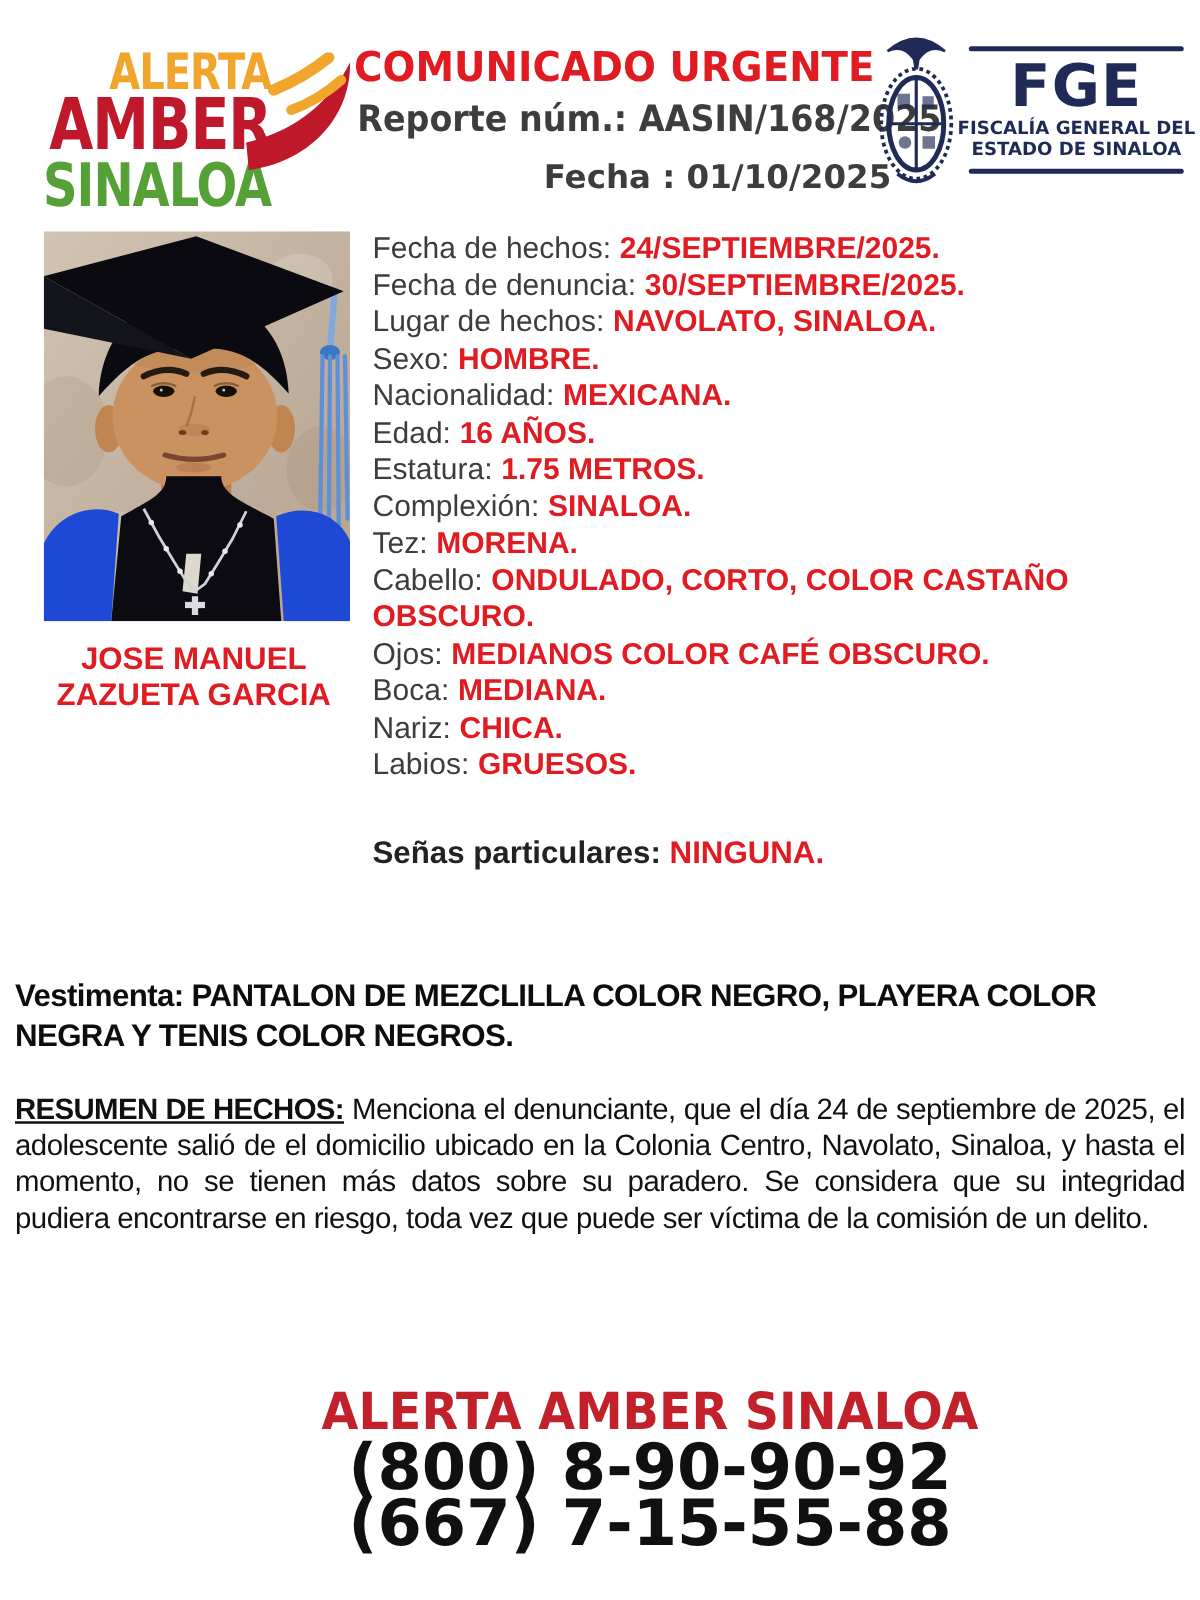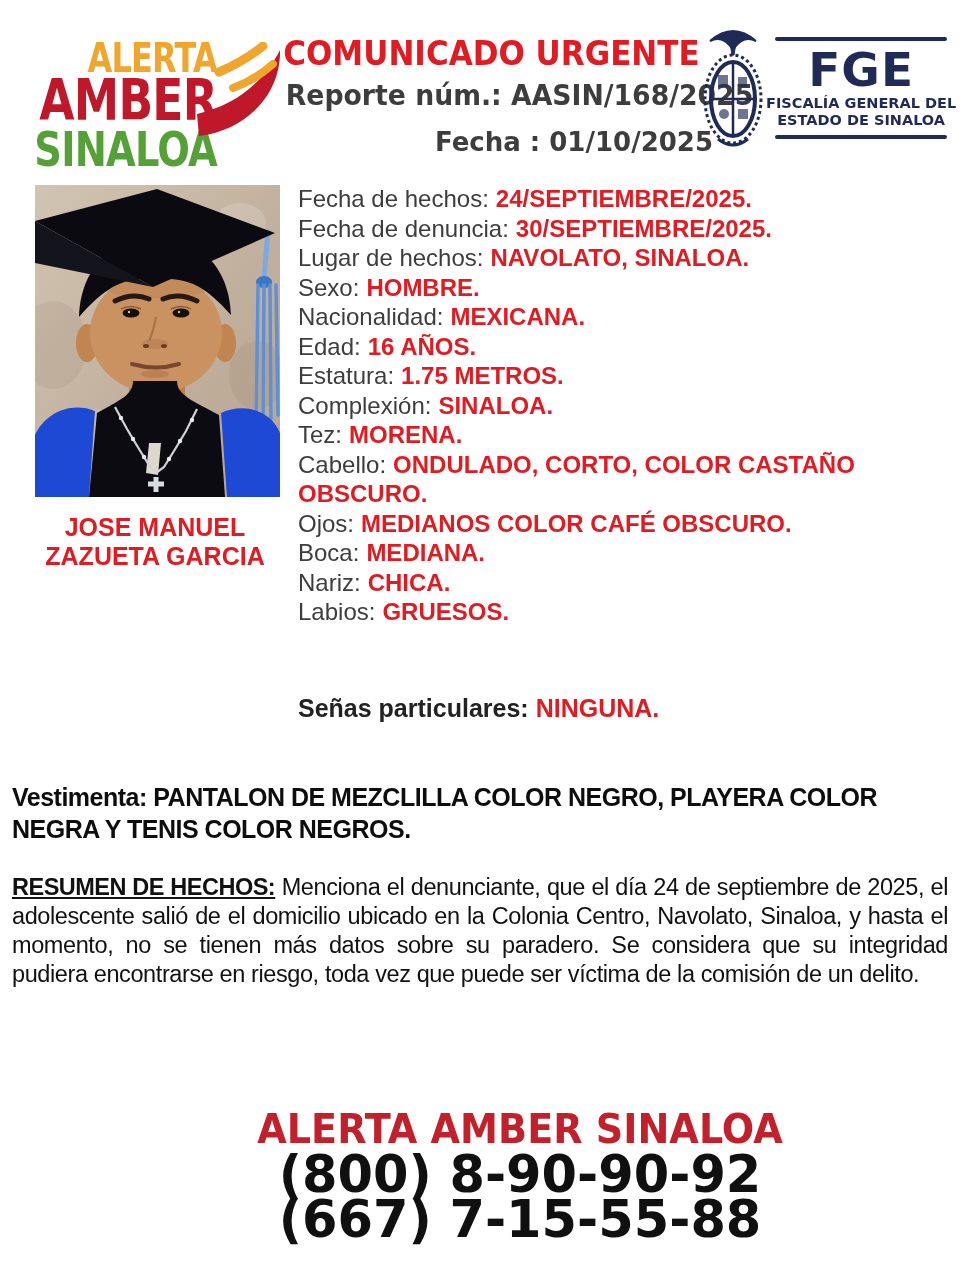--- a/index.html
+++ b/index.html
@@ -39,21 +39,21 @@
   
   .photo{position:absolute;left:35px;top:185px;width:245px;height:312px;}
   .person-name{position:absolute;left:30px;top:513px;width:250px;text-align:center;
                color:var(--alert-red,#e01b22);font-weight:bold;font-size:25px;line-height:29px;}
 
   
   .details{position:absolute;left:298px;top:184px;width:648px;}
   .drow{font-size:24px;line-height:29.5px;}
   .dlabel{color:#3d3d3d;}
   .dvalue{color:var(--alert-red,#e01b22);font-weight:bold;margin-left:7px;}
-  .senas{position:absolute;left:298px;top:694px;font-size:25px;}
+  .senas{position:absolute;left:298px;top:668px;font-size:25px;}
   .senas .slabel{color:#222;font-weight:bold;}
   .senas .dvalue{font-size:25px;}
 
   
   .vestimenta{position:absolute;left:12px;top:781px;width:938px;
               font-size:25px;line-height:32px;font-weight:bold;color:#0d0d0d;letter-spacing:-0.5px;}
   .resumen{position:absolute;left:12px;top:873px;width:936px;
            font-size:23.5px;line-height:29px;color:#111;text-align:justify;letter-spacing:-0.4px;}
   .resumen .rlabel{font-weight:bold;letter-spacing:-0.5px;text-decoration:underline;}
 

